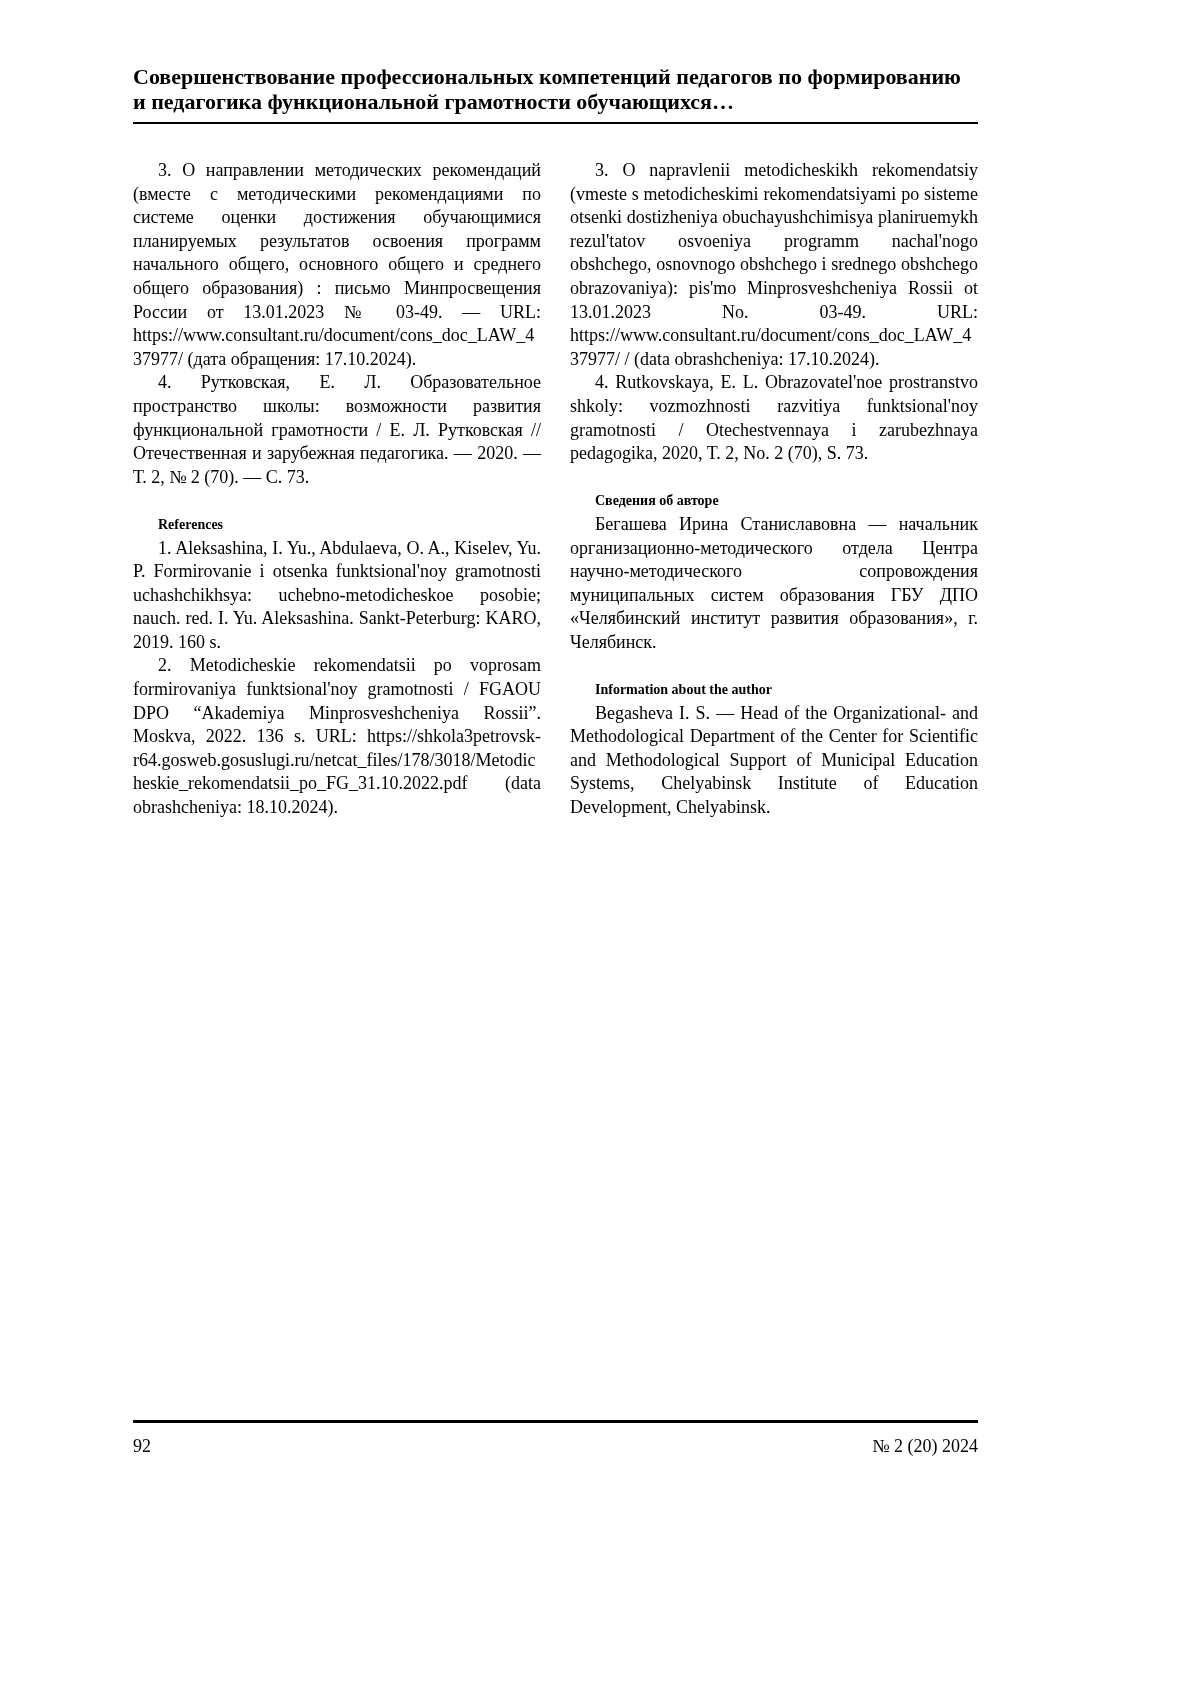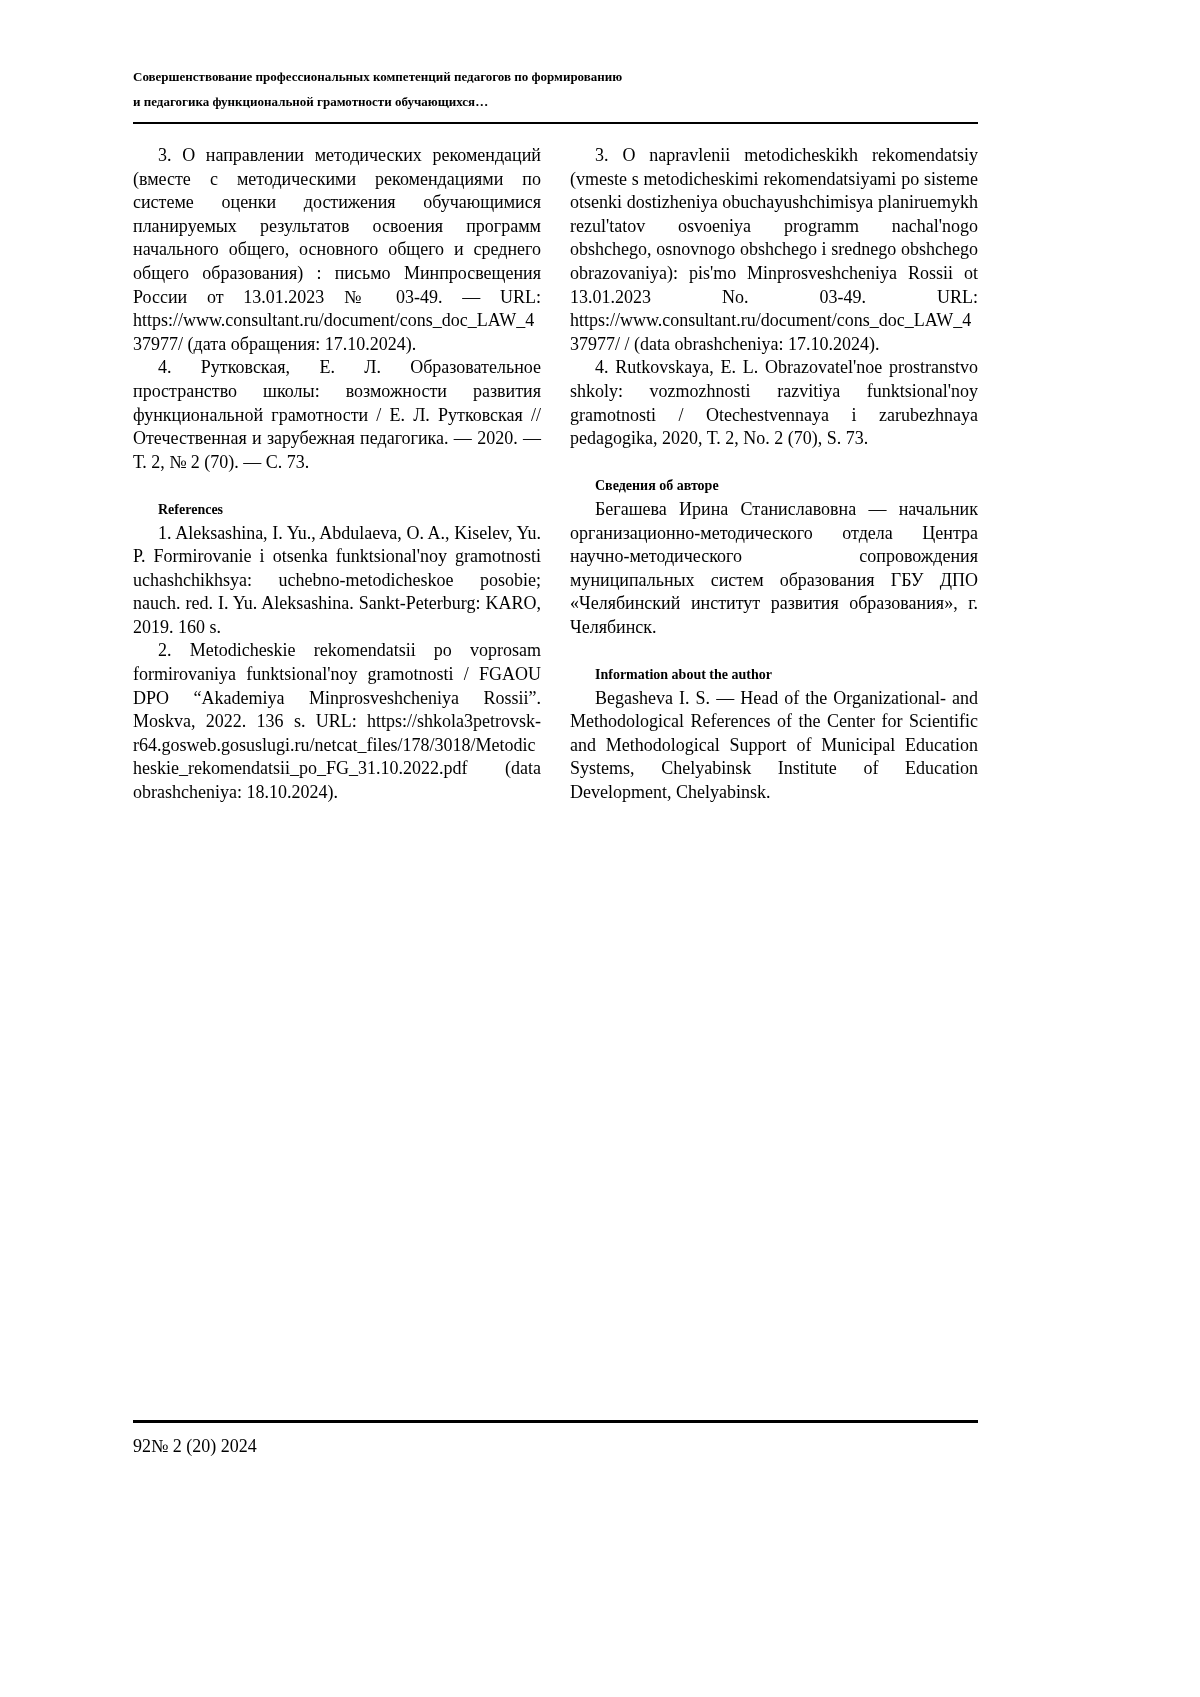--- a/index.html
+++ b/index.html
@@ -19,33 +19,33 @@
   }
   .content {
     position: absolute;
     left: 133px;
     top: 0;
     width: 845px;
   }
   .running-head { padding-top: 64px; }
   .rh-line {
     font-weight: bold;
-    font-size: 13px;
+    font-size: 22px;
     line-height: 25px;
     text-align: left;
   }
   .head-rule {
     border: none;
     border-top: 2px solid #000;
     margin-top: 8px;
   }
   .columns {
     display: flex;
     gap: 29px;
-    margin-top: 20px;
+    margin-top: 35px;
   }
   .col {
     width: 408px;
     font-size: 18px;
     line-height: 23.6px;
     text-align: justify;
   }
   .para {
     text-indent: 25px;
     overflow-wrap: anywhere;
@@ -64,20 +64,21 @@
     left: 133px;
     width: 845px;
     top: 1420px;
   }
   .foot-rule {
     border: none;
     border-top: 3px solid #000;
   }
   .foot-row {
     display: flex;
+    justify-content: space-between;
     margin-top: 12px;
     font-size: 18px;
     line-height: 23px;
   }
 </style>
 </head>
 <body>
 
 <div class="page">
   <div class="content">
@@ -97,21 +98,21 @@
         <p class="para">1. Aleksashina, I. Yu., Abdulaeva, O. A., Kiselev, Yu. P. Formirovanie i otsenka funktsional'noy gramotnosti uchashchikhsya: uchebno-metodicheskoe posobie; nauch. red. I. Yu. Aleksashina. Sankt-Peterburg: KARO, 2019. 160 s.</p>
         <p class="para">2. Metodicheskie rekomendatsii po voprosam formirovaniya funktsional'noy gramotnosti / FGAOU DPO “Akademiya Minprosveshcheniya Rossii”. Moskva, 2022. 136 s. URL: https://shkola3petrovsk-r64.gosweb.gosuslugi.ru/netcat_files/178/3018/Metodicheskie_rekomendatsii_po_FG_31.10.2022.pdf (data obrashcheniya: 18.10.2024).</p>
       </section>
 
       <section class="col">
         <p class="para">3. O napravlenii metodicheskikh rekomendatsiy (vmeste s metodicheskimi rekomendatsiyami po sisteme otsenki dostizheniya obuchayushchimisya planiruemykh rezul'tatov osvoeniya programm nachal'nogo obshchego, osnovnogo obshchego i srednego obshchego obrazovaniya): pis'mo Minprosveshcheniya Rossii ot 13.01.2023 No. 03-49. URL: https://www.consultant.ru/document/cons_doc_LAW_437977/ / (data obrashcheniya: 17.10.2024).</p>
         <p class="para">4. Rutkovskaya, E. L. Obrazovatel'noe prostranstvo shkoly: vozmozhnosti razvitiya funktsional'noy gramotnosti / Otechestvennaya i zarubezhnaya pedagogika, 2020, T. 2, No. 2 (70), S. 73.</p>
         <h3 class="subhead">Сведения об авторе</h3>
         <p class="para"><b class="lead">Бегашева Ирина Станиславовна —</b> <span>начальник организационно-методического отдела Центра научно-методического сопровождения муниципальных систем образования ГБУ ДПО «Челябинский институт развития образования», г. Челябинск.</span></p>
         <h3 class="subhead">Information about the author</h3>
-        <p class="para"><b class="lead">Begasheva I. S. —</b> <span>Head of the Organizational- and Methodological References of the Center for Scientific and Methodological Support of Municipal Education Systems, Chelyabinsk Institute of Education Development, Chelyabinsk.</span></p>
+        <p class="para"><b class="lead">Begasheva I. S. —</b> <span>Head of the Organizational- and Methodological Department of the Center for Scientific and Methodological Support of Municipal Education Systems, Chelyabinsk Institute of Education Development, Chelyabinsk.</span></p>
       </section>
 
     </main>
   </div>
 
   <footer class="page-footer">
     <hr class="foot-rule">
     <div class="foot-row">
       <span>92</span>
       <span>№ 2 (20) 2024</span>

